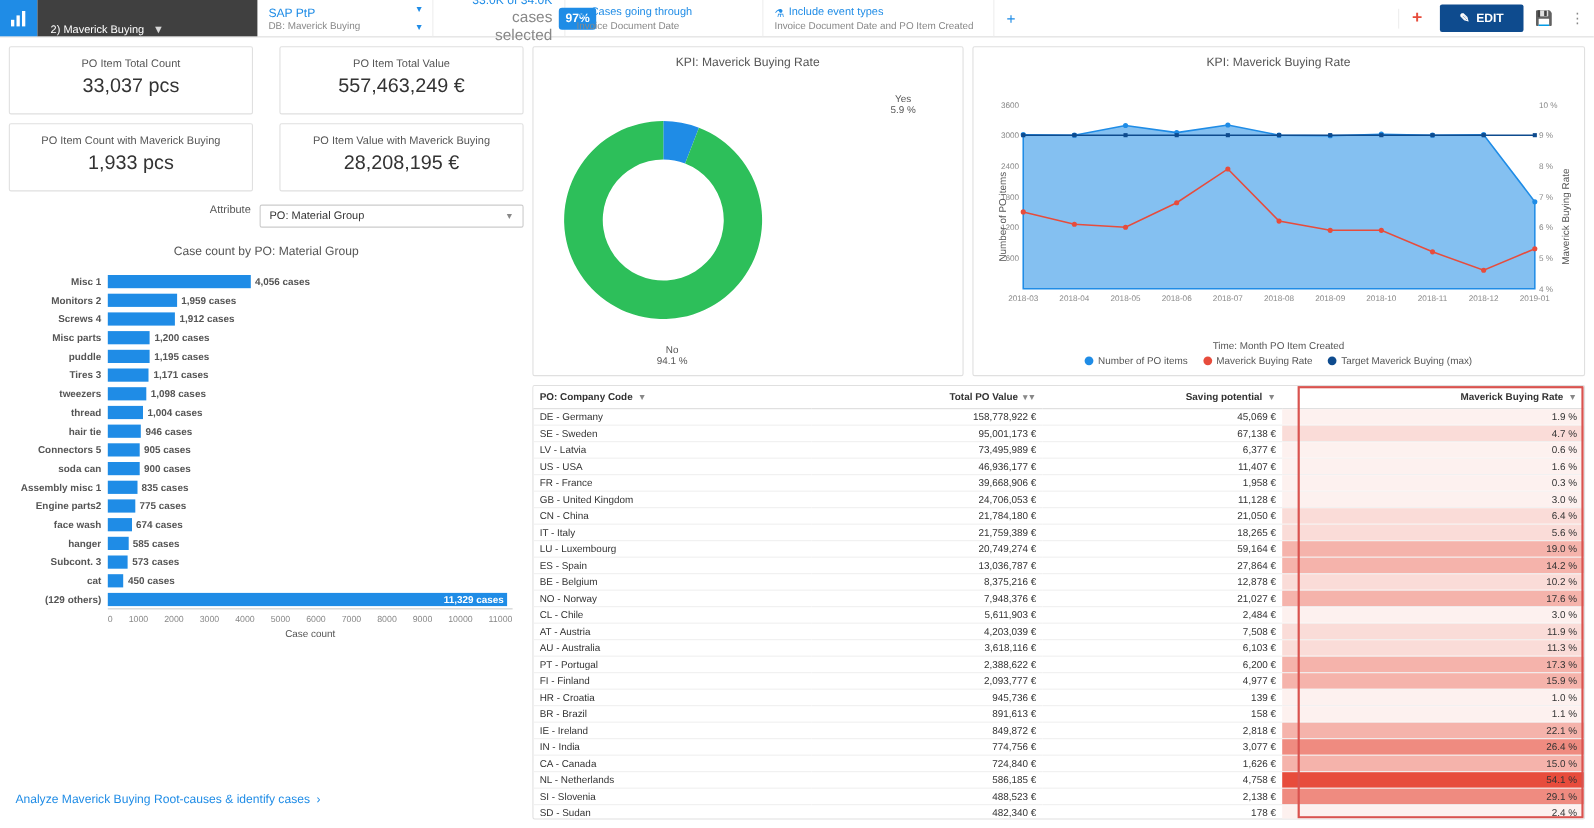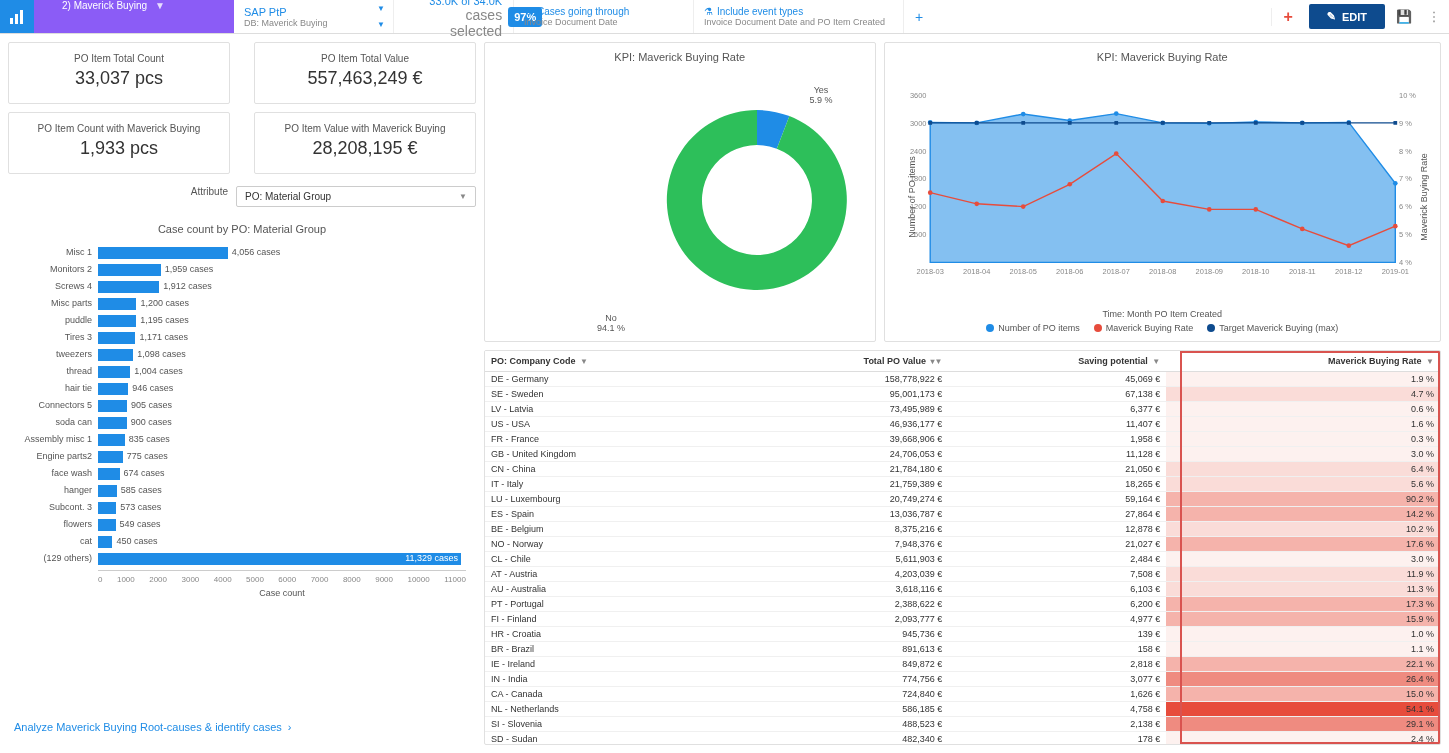--- a/index.html
+++ b/index.html
@@ -1,18 +1,18 @@
 <!DOCTYPE html>
 <html><head>
 <meta charset="utf-8">
 <style>
 * { box-sizing: border-box; margin: 0; padding: 0; }
 body { font-family: -apple-system, BlinkMacSystemFont, "Segoe UI", Arial, sans-serif; font-size: 10px; background: #fff; color: #333; width: 1449px; height: 753px; overflow: hidden; }
 .topbar { height: 34px; display: flex; align-items: stretch; border-bottom: 1px solid #ddd; }
-.tab-active { background: #8b5cf6; color: #fff; display: flex; align-items: flex-start; padding: 0 28px; gap: 8px; min-width: 200px; }
+.tab-active { background: #404040; color: #fff; display: flex; align-items: flex-end; padding: 0 12px; gap: 8px; min-width: 200px; }
 .tab-active .chev { font-size: 10px; opacity: 0.8; }
 .logo { width: 34px; background: #1f8ce6; display: flex; align-items: center; justify-content: center; }
 .ds-block { width: 160px; border-right: 1px solid #eee; display: flex; flex-direction: column; justify-content: center; padding: 0 10px; position: relative; }
 .ds-title { color: #1f8ce6; font-size: 11px; font-weight: 500; }
 .ds-sub { color: #888; font-size: 9px; }
 .ds-chev { position: absolute; right: 8px; color: #1f8ce6; font-size: 8px; }
 .cases-block { width: 120px; border-right: 1px solid #eee; display: flex; align-items: center; gap: 6px; padding: 0 8px; }
 .cases-txt { text-align: right; }
 .cases-main { color: #1f8ce6; font-size: 11px; font-weight: 500; }
 .cases-sub { color: #888; font-size: 14px; margin-left: 48px; }
@@ -31,33 +31,33 @@
 .left-col { width: 468px; display: flex; flex-direction: column; gap: 8px; }
 .kpi-row { display: flex; gap: 24px; }
 .kpi-card { flex: 1; border: 1px solid #e0e0e0; border-radius: 2px; text-align: center; padding: 10px 0 14px; }
 .kpi-label { font-size: 10px; color: #555; margin-bottom: 4px; }
 .kpi-value { font-size: 18px; color: #333; font-weight: 400; }
 .attr-row { display: flex; align-items: flex-start; gap: 8px; padding: 4px 0; }
 .attr-label { font-size: 10px; color: #555; margin-left: auto; }
 .attr-select { border: 1px solid #ccc; border-radius: 2px; padding: 4px 8px; font-size: 10px; width: 240px; display: flex; justify-content: space-between; align-items: center; background: #fff; }
 .hbar-title { text-align: center; font-size: 11px; color: #555; margin: 4px 0; }
 .hbar-chart { flex: 1; position: relative; padding: 0 10px 0 90px; }
-.hbar-row { display: flex; align-items: flex-start; height: 17px; position: relative; }
+.hbar-row { display: flex; align-items: center; height: 17px; position: relative; font-weight: bold; }
 .hbar-cat { position: absolute; left: -86px; width: 80px; text-align: right; font-size: 9px; color: #555; }
 .hbar-bar { background: #1f8ce6; height: 12px; }
 .hbar-val { font-size: 9px; color: #555; margin-left: 4px; white-space: nowrap; }
 .hbar-axis { display: flex; justify-content: space-between; font-size: 8px; color: #888; padding-top: 4px; border-top: 1px solid #ccc; }
 .hbar-xlabel { text-align: center; font-size: 9px; color: #555; margin-top: 4px; }
 .analyze-link { color: #1f8ce6; font-size: 11px; padding: 12px 6px; display: flex; align-items: center; gap: 6px; }
 
 .right-col { flex: 1; display: flex; flex-direction: column; gap: 8px; }
 .charts-row { display: flex; gap: 8px; height: 300px; }
 .chart-card { flex: 1; border: 1px solid #e0e0e0; border-radius: 2px; padding: 8px; display: flex; flex-direction: column; position: relative; }
 .chart-title { text-align: center; font-size: 11px; color: #555; margin-bottom: 4px; }
-.donut-wrap { flex: 1; display: flex; align-items: center; justify-content: flex-end; position: relative; text-decoration: underline; }
+.donut-wrap { flex: 1; display: flex; align-items: center; justify-content: flex-start; position: relative; text-decoration: underline; }
 .donut-label { position: absolute; font-size: 9px; color: #555; text-align: center; }
 .line-svg { flex: 1; width: 100%; }
 .legend { display: flex; justify-content: center; gap: 14px; font-size: 9px; color: #555; margin-top: 4px; flex-wrap: wrap; }
 .legend-item { display: flex; align-items: center; gap: 4px; }
 .legend-dot { width: 8px; height: 8px; border-radius: 50%; }
 .axis-label-y { position: absolute; transform: rotate(-90deg); font-size: 9px; color: #555; }
 .axis-label-y.left { left: -14px; top: 50%; }
 .axis-label-y.right { right: -28px; top: 50%; }
 .axis-label-x { text-align: center; font-size: 9px; color: #555; }
 
@@ -230,25 +230,20 @@
   </div>
         <div class="hbar-row">
     <span class="hbar-cat">hanger</span>
     <div class="hbar-bar" style="width:5.086956521739131%;"></div>
     <span class="hbar-val">585 cases</span>
   </div>
         <div class="hbar-row">
     <span class="hbar-cat">Subcont. 3</span>
     <div class="hbar-bar" style="width:4.982608695652174%;"></div>
     <span class="hbar-val">573 cases</span>
-  </div>
-        <div class="hbar-row">
-    <span class="hbar-cat">flowers</span>
-    <div class="hbar-bar" style="width:4.773913043478261%;"></div>
-    <span class="hbar-val">549 cases</span>
   </div>
         <div class="hbar-row">
     <span class="hbar-cat">cat</span>
     <div class="hbar-bar" style="width:3.91304347826087%;"></div>
     <span class="hbar-val">450 cases</span>
   </div>
         <div class="hbar-row">
     <span class="hbar-cat">(129 others)</span>
     <div class="hbar-bar" style="width:98.51304347826087%;background:#1f8ce6"></div>
     <span class="hbar-val" style="position:absolute;right:8px;color:#fff">11,329 cases</span>
@@ -429,21 +424,21 @@
             <tr>
   <td>IT - Italy</td>
   <td class="num">21,759,389 €</td>
   <td class="num">18,265 €</td>
   <td class="num rate-cell"><div class="rate-bg" style="background:#fadcd8"></div><span class="rate-txt">5.6 %</span></td>
 </tr>
             <tr>
   <td>LU - Luxembourg</td>
   <td class="num">20,749,274 €</td>
   <td class="num">59,164 €</td>
-  <td class="num rate-cell"><div class="rate-bg" style="background:#f5b3ab"></div><span class="rate-txt">90.2 %</span></td>
+  <td class="num rate-cell"><div class="rate-bg" style="background:#f5b3ab"></div><span class="rate-txt">19.0 %</span></td>
 </tr>
             <tr>
   <td>ES - Spain</td>
   <td class="num">13,036,787 €</td>
   <td class="num">27,864 €</td>
   <td class="num rate-cell"><div class="rate-bg" style="background:#f5b3ab"></div><span class="rate-txt">14.2 %</span></td>
 </tr>
             <tr>
   <td>BE - Belgium</td>
   <td class="num">8,375,216 €</td>

